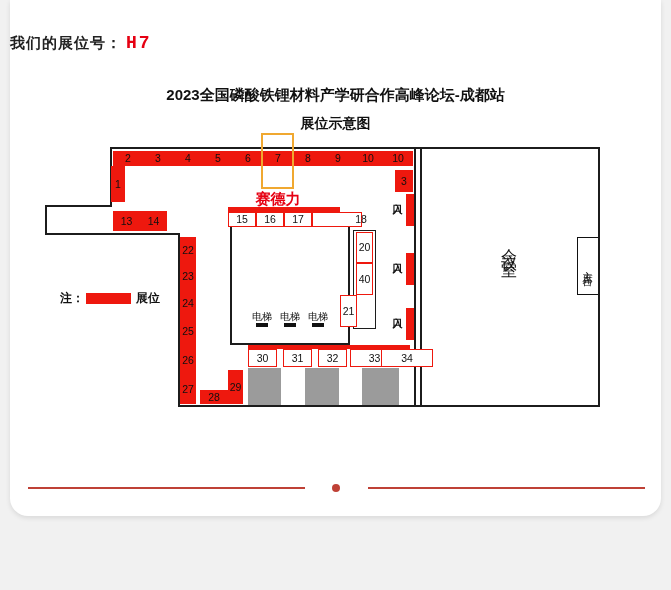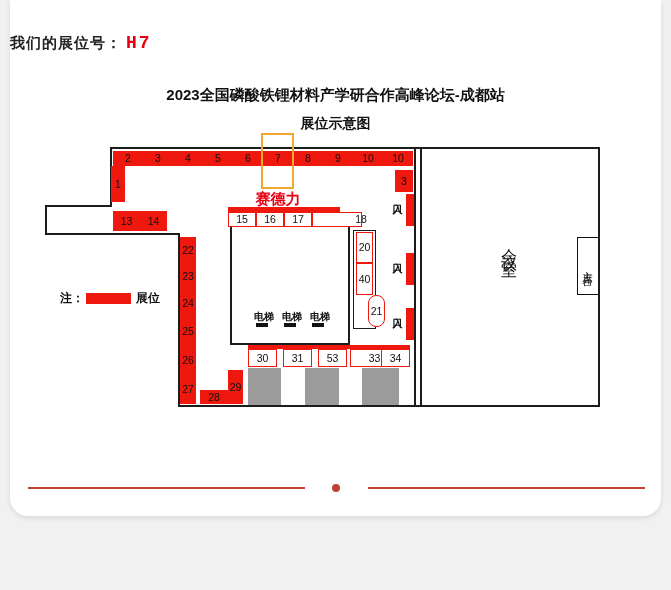--- a/index.html
+++ b/index.html
@@ -12,21 +12,21 @@
   .floorplan{position:absolute;left:30px;top:140px;width:575px;height:272px;}
   .fp{position:absolute;box-sizing:border-box;}
   .wall{background:#1c1c1c;}
   .outline-box{border:2px solid #1c1c1c;}
   .outline-box.thin{border-width:1px;}
   .strip{background:#ee180e;}
   .gray-block{background:#9b9b9b;}
   .booth{display:flex;align-items:center;justify-content:center;font-size:10.5px;color:#101010;line-height:1;overflow:visible;}
   .booth.solid{background:#ee180e;}
   .booth.outline{background:#fff;border:1.6px solid #ee180e;}
-  .elevator-label{font-size:10px;font-weight:700;color:#111;text-align:right;line-height:12px;}
+  .elevator-label{font-size:10px;font-weight:400;color:#111;text-align:center;line-height:12px;}
   .elevator-mark{background:#111;}
   .entrance-bar{background:#ee180e;}
   .entrance-label{writing-mode:vertical-rl;text-orientation:upright;font-size:10px;font-weight:700;color:#111;letter-spacing:1px;line-height:14px;}
   .conf-label{position:absolute;left:458px;top:96px;writing-mode:vertical-rl;text-orientation:upright;font-size:16px;color:#111;letter-spacing:6px;}
   .podium{position:absolute;left:537px;top:97px;width:22px;height:58px;border:1.5px solid #111;display:flex;align-items:center;justify-content:center;box-sizing:border-box;}
   .podium-label{writing-mode:vertical-rl;text-orientation:upright;font-size:10.5px;color:#111;letter-spacing:2px;}
   .legend{position:absolute;left:20px;top:150px;display:flex;align-items:center;font-size:12px;font-weight:700;color:#111;}
   .legend .swatch{display:inline-block;width:45px;height:11px;background:#ee180e;margin:0 5px 0 2px;}
   .hl-box{position:absolute;left:221px;top:-7px;width:33px;height:56px;border:2px solid #f0a830;z-index:6;box-sizing:border-box;}
   .hl-label{position:absolute;left:212px;top:50px;width:52px;text-align:center;font-size:15px;font-weight:700;color:#e60012;z-index:6;}
@@ -88,34 +88,34 @@
       <div class="fp booth solid" style="left: 71px; top: 26px; width: 14px; height: 36px;">1</div>
       <div class="fp booth solid" style="left: 355px; top: 30px; width: 18px; height: 22px;">3</div>
       <div class="fp booth solid" style="left: 73px; top: 71px; width: 27px; height: 20px;">13</div>
       <div class="fp booth solid" style="left: 100px; top: 71px; width: 27px; height: 20px;">14</div>
       <div class="fp booth outline" style="left: 188px; top: 72px; width: 28px; height: 15px;">15</div>
       <div class="fp booth outline" style="left: 216px; top: 72px; width: 28px; height: 15px;">16</div>
       <div class="fp booth outline" style="left: 244px; top: 72px; width: 28px; height: 15px;">17</div>
       <div class="fp booth outline" style="left: 272px; top: 72px; width: 28px; height: 15px; padding-left: 48px;">18</div>
       <div class="fp booth outline" style="left: 316px; top: 92px; width: 17px; height: 31px;">20</div>
       <div class="fp booth outline" style="left: 316px; top: 123px; width: 17px; height: 32px;">40</div>
-      <div class="fp booth outline" style="left: 328px; top: 155px; width: 17px; height: 32px; border-radius: 8px;">21</div>
+      <div class="fp booth outline" style="left: 300px; top: 155px; width: 17px; height: 32px;">21</div>
       <div class="fp booth solid" style="left: 140px; top: 97px; width: 16px; height: 26px;">22</div>
       <div class="fp booth solid" style="left: 140px; top: 123px; width: 16px; height: 27px;">23</div>
       <div class="fp booth solid" style="left: 140px; top: 150px; width: 16px; height: 27px;">24</div>
       <div class="fp booth solid" style="left: 140px; top: 177px; width: 16px; height: 28px;">25</div>
       <div class="fp booth solid" style="left: 140px; top: 205px; width: 16px; height: 30px;">26</div>
       <div class="fp booth solid" style="left: 140px; top: 235px; width: 16px; height: 29px;">27</div>
       <div class="fp booth solid" style="left: 160px; top: 250px; width: 28px; height: 14px;">28</div>
       <div class="fp booth solid" style="left: 188px; top: 230px; width: 15px; height: 34px;">29</div>
       <div class="fp booth outline" style="left: 208px; top: 209px; width: 29px; height: 18px;">30</div>
       <div class="fp booth outline" style="left: 243px; top: 209px; width: 29px; height: 18px;">31</div>
-      <div class="fp booth outline" style="left: 278px; top: 209px; width: 29px; height: 18px;">53</div>
+      <div class="fp booth outline" style="left: 278px; top: 209px; width: 29px; height: 18px;">32</div>
       <div class="fp booth outline" style="left: 310px; top: 209px; width: 49px; height: 18px;">33</div>
-      <div class="fp booth outline" style="left: 341px; top: 209px; width: 29px; height: 18px;">34</div>
+      <div class="fp booth outline" style="left: 341px; top: 209px; width: 52px; height: 18px;">34</div>
       <div class="fp elevator-label" style="left: 210px; top: 171px; width: 24px; height: 12px;">电梯</div>
       <div class="fp elevator-mark" style="left: 216px; top: 183px; width: 12px; height: 4px;"></div>
       <div class="fp elevator-label" style="left: 238px; top: 171px; width: 24px; height: 12px;">电梯</div>
       <div class="fp elevator-mark" style="left: 244px; top: 183px; width: 12px; height: 4px;"></div>
       <div class="fp elevator-label" style="left: 266px; top: 171px; width: 24px; height: 12px;">电梯</div>
       <div class="fp elevator-mark" style="left: 272px; top: 183px; width: 12px; height: 4px;"></div>
       <div class="fp entrance-bar" style="left: 366px; top: 54px; width: 8px; height: 32px;"></div>
       <div class="fp entrance-label" style="left: 350px; top: 56px; width: 14px; height: 30px;">入口</div>
       <div class="fp entrance-bar" style="left: 366px; top: 113px; width: 8px; height: 32px;"></div>
       <div class="fp entrance-label" style="left: 350px; top: 115px; width: 14px; height: 30px;">入口</div>

